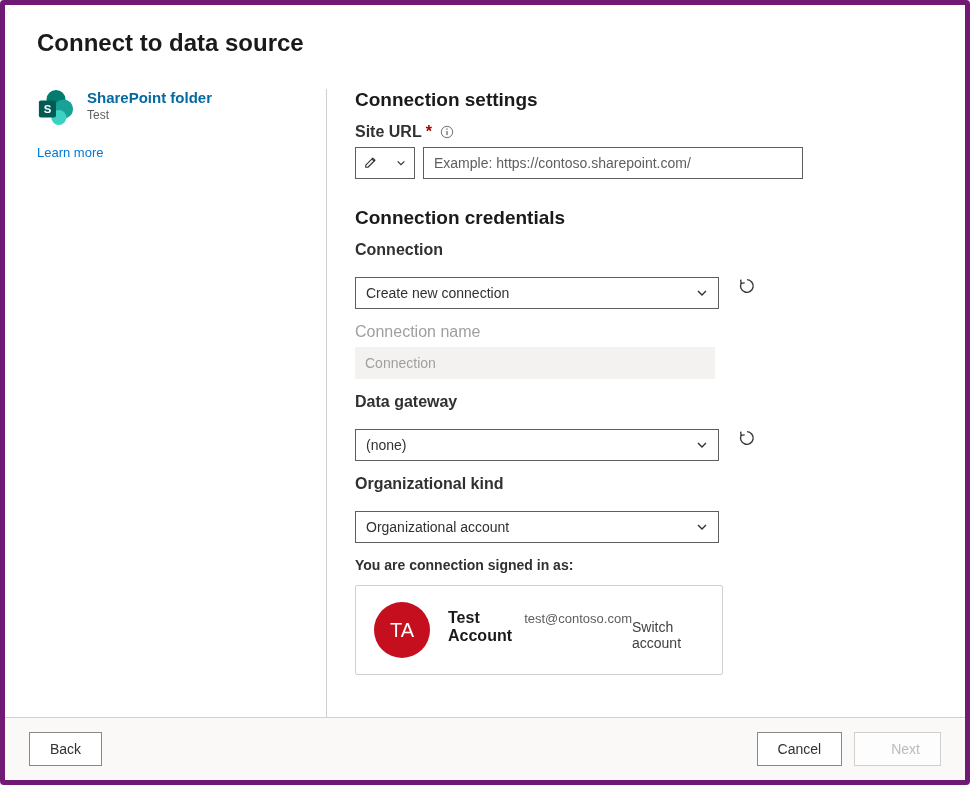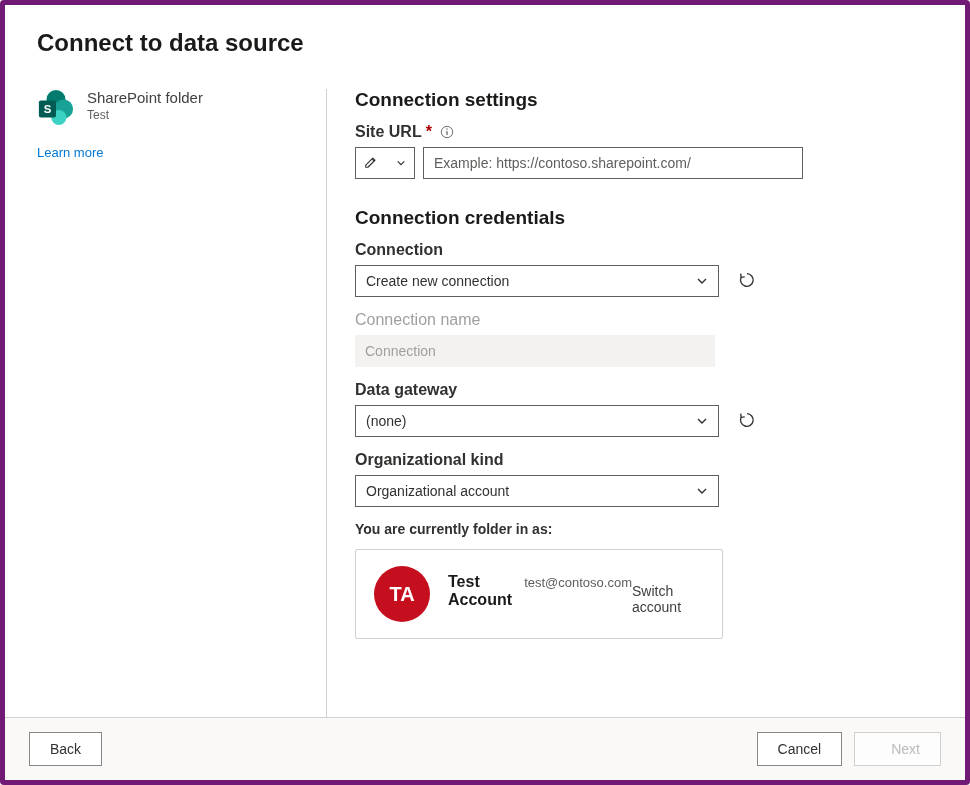--- a/index.html
+++ b/index.html
@@ -48,21 +48,21 @@
     display: flex;
     align-items: flex-start;
   }
   .source-icon {
     width: 38px;
     height: 38px;
     flex-shrink: 0;
     margin-right: 12px;
   }
   .source-texts { display: flex; flex-direction: column; }
-  .source-name { font-size: 15px; font-weight: 400; color: #404040; }
+  .source-name { font-size: 15px; font-weight: 700; color: #0369a1; }
   .source-sub  { font-size: 12px; color: #605e5c; margin-top: 2px; }
   .learn-more {
     display: inline-block;
     margin-top: 18px;
     font-size: 13px;
     color: #0078d4;
     text-decoration: none;
     cursor: pointer;
   }
   .right-col {
@@ -120,20 +120,21 @@
     height: 32px;
     border: 1px solid #605e5c;
     background: #fff;
     display: flex;
     align-items: center;
     justify-content: space-between;
     padding: 4px 10px;
     font-size: 14px;
     color: #323130;
     cursor: pointer;
+    margin-top: 12px;
   }
   .select.w { width: 364px; }
   .select-group { display:flex; align-items:center; gap: 16px; margin-bottom: 14px; }
   .refresh-btn {
     width: 24px;
     height: 24px;
     display:flex;
     align-items:center;
     justify-content:center;
     color:#323130;
@@ -161,21 +162,21 @@
     padding: 16px 18px;
     display:flex;
     align-items:center;
   }
   .avatar {
     width: 56px; height:56px;
     border-radius: 50%;
     background:#c50f1f;
     color:#fff;
     font-size: 20px;
-    font-weight:700;
+    font-weight:400;
     display:flex;
     align-items:center;
     justify-content:center;
     margin-right: 18px;
     flex-shrink:0;
   }
   .acct-texts { display:flex; flex-direction:row; }
   .acct-name { font-size:16px; font-weight:700; color:#1b1a19; }
   .acct-email{ font-size:13px; color:#605e5c; margin-top:2px;}
   .acct-switch{
@@ -325,21 +326,21 @@
           <div class="select w">
             <span>Organizational account</span>
             <span class="chev">
               <svg width="12" height="12" viewBox="0 0 12 12">
                   <path d="M2 4 L6 8 L10 4" fill="none" stroke="#323130" stroke-width="1.4"></path>
                 </svg>
             </span>
           </div>
         </div>
 
-        <div class="signed-in-label">You are currently folder in as:</div>
+        <div class="signed-in-label">You are connection signed in as:</div>
         <div class="account-card">
           <div class="avatar">TA</div>
           <div class="acct-texts">
             <span class="acct-name">Test Account</span>
             <span class="acct-email">test@contoso.com</span>
             <a class="acct-switch">Switch account</a>
           </div>
         </div>
 
       </div>

